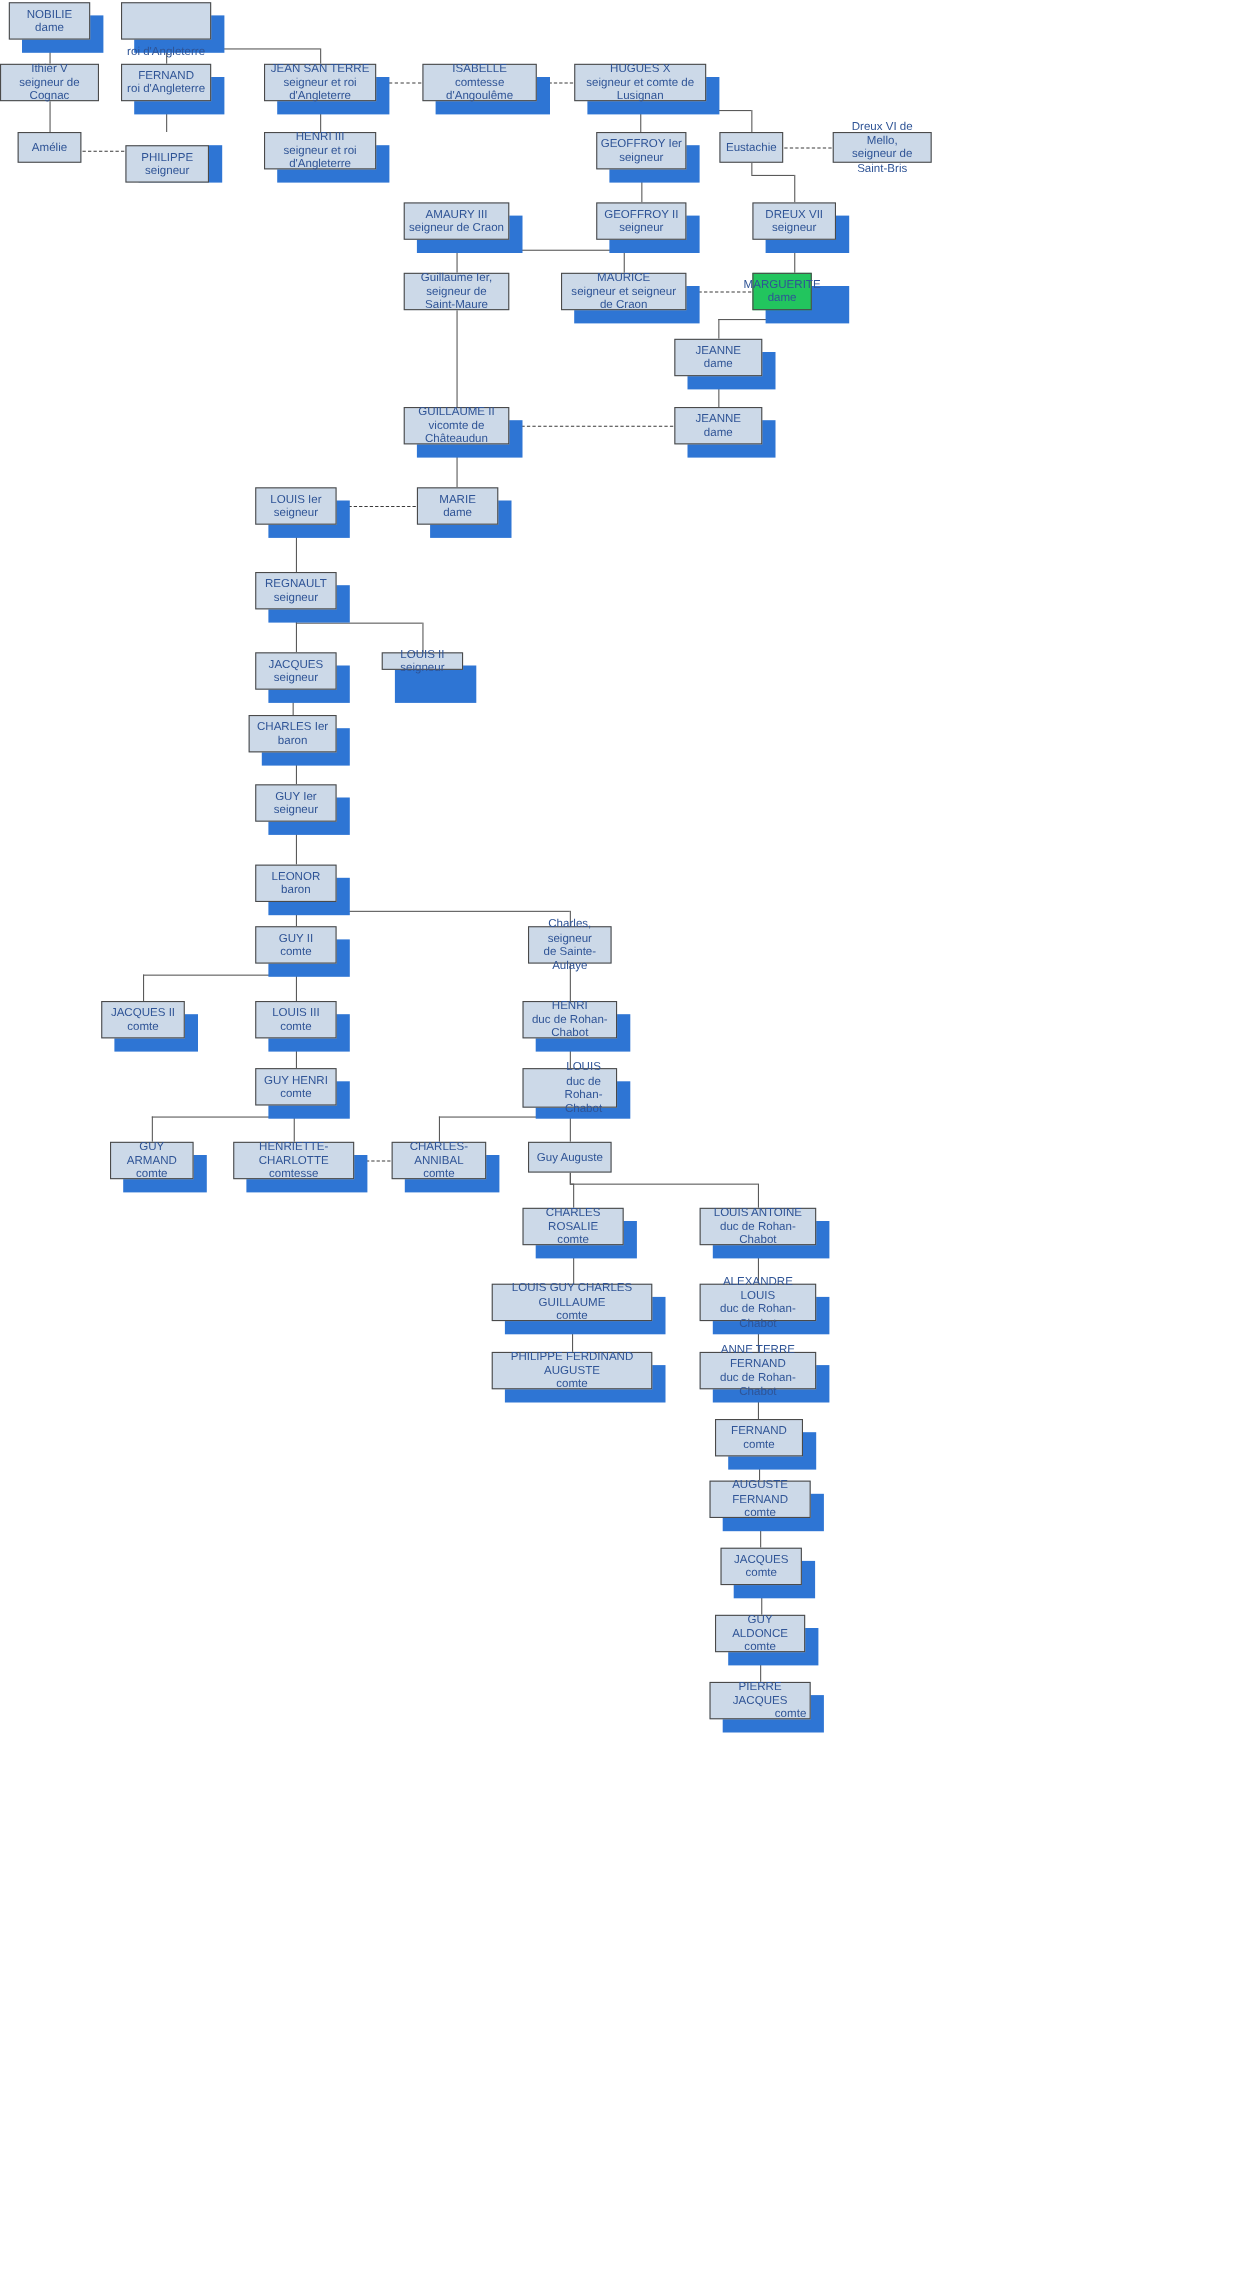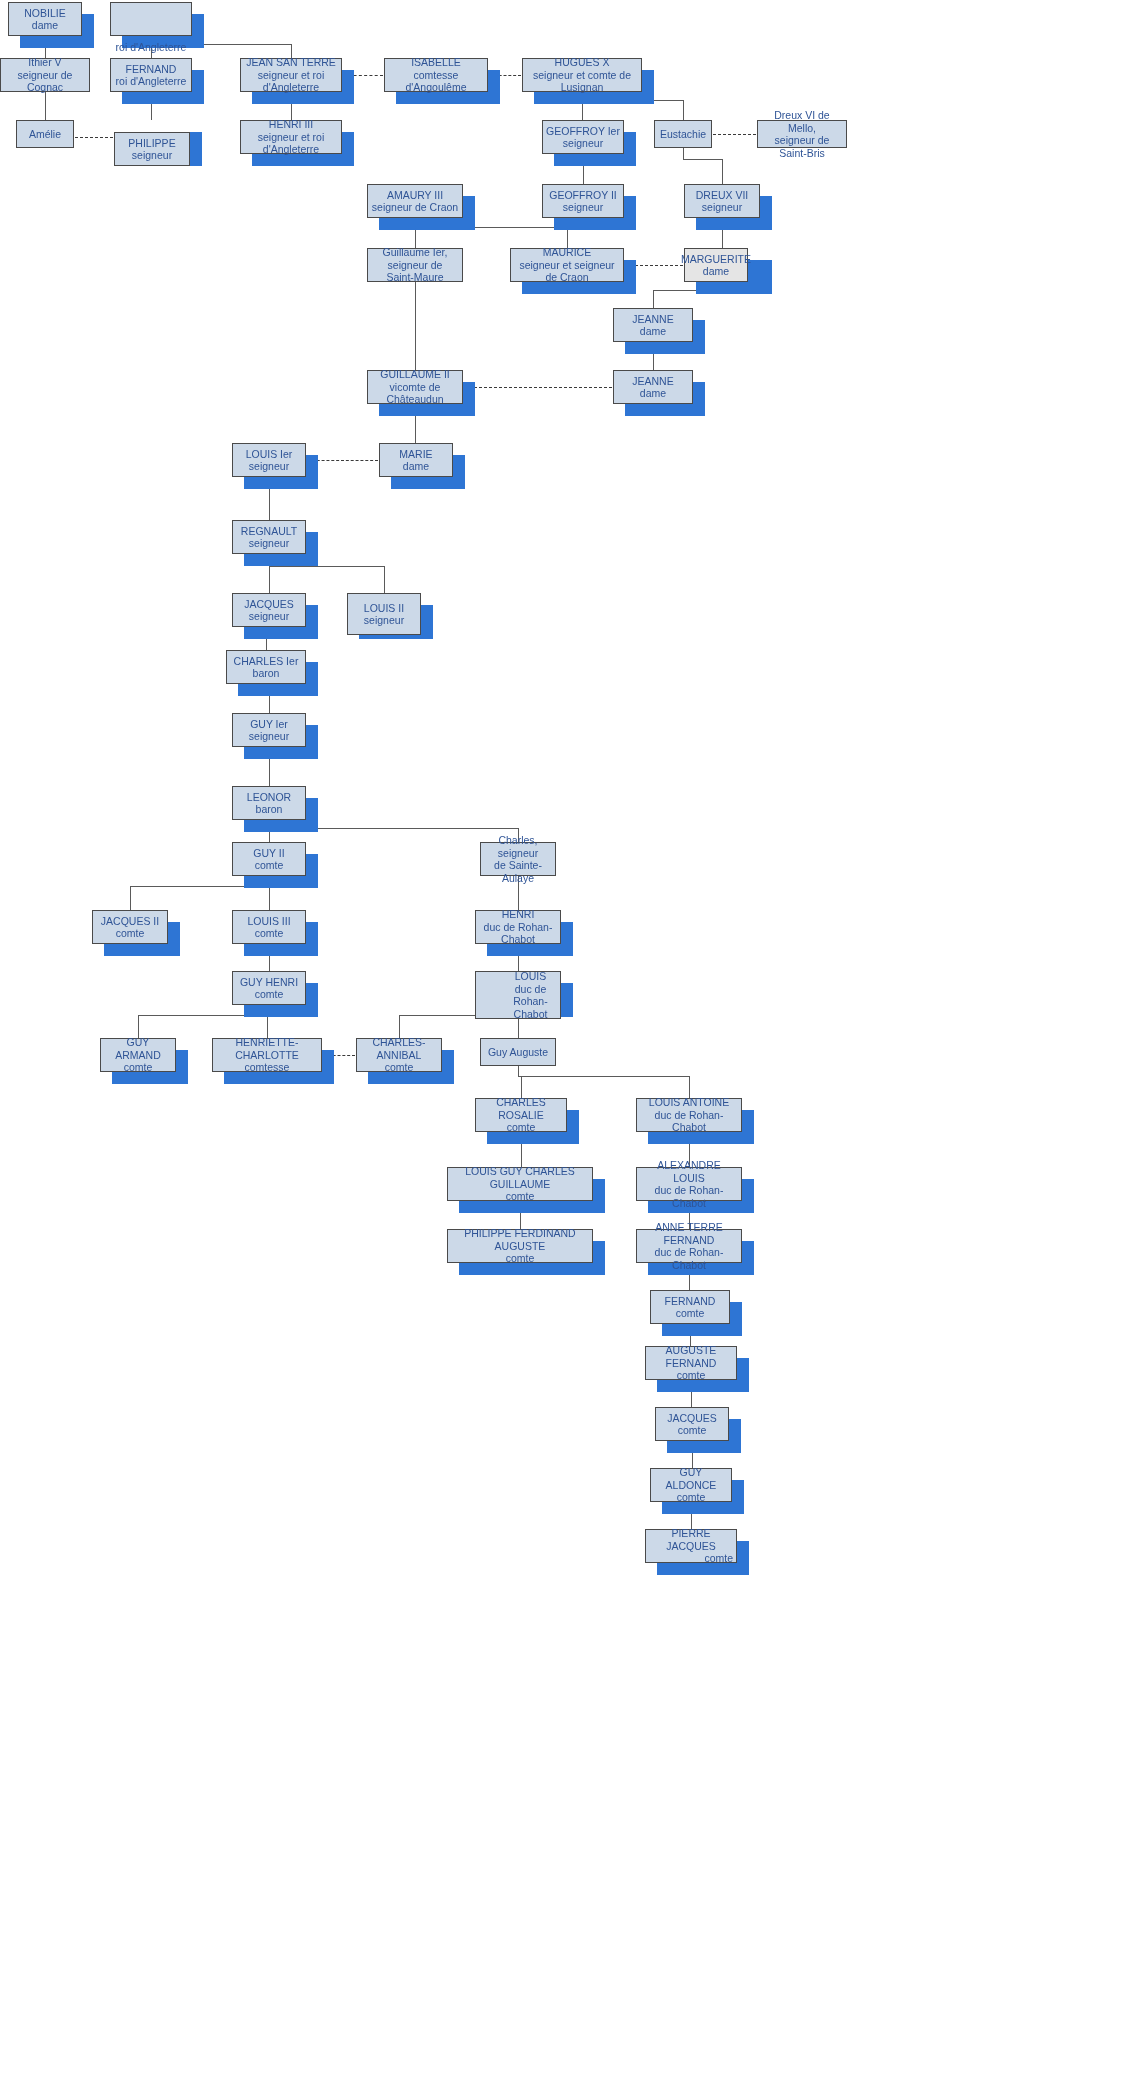--- a/index.html
+++ b/index.html
@@ -246,21 +246,21 @@
       <span class="ttl">seigneur</span>
     </div>
     <div class="node" style="left: 367px; top: 248px; width: 96px; height: 34px; background: rgb(204, 217, 232); border-color: rgb(74, 74, 74); color: rgb(47, 84, 150);">
       <span class="nm">Guillaume Ier, seigneur de</span>
       <span class="ttl">Saint-Maure</span>
     </div>
     <div class="node" style="left: 510px; top: 248px; width: 114px; height: 34px; background: rgb(204, 217, 232); border-color: rgb(74, 74, 74); color: rgb(47, 84, 150);">
       <span class="nm">MAURICE</span>
       <span class="ttl">seigneur et seigneur de Craon</span>
     </div>
-    <div class="node" style="left: 684px; top: 248px; width: 64px; height: 34px; background: #e5e5e5; border-color: rgb(74, 74, 74); color: rgb(47, 84, 150);">
+    <div class="node" style="left: 684px; top: 248px; width: 54px; height: 34px; background: #22c55e; border-color: rgb(74, 74, 74); color: rgb(47, 84, 150);">
       <span class="nm">MARGUERITE</span>
       <span class="ttl">dame</span>
     </div>
     <div class="node" style="left: 613px; top: 308px; width: 80px; height: 34px; background: rgb(204, 217, 232); border-color: rgb(74, 74, 74); color: rgb(47, 84, 150);">
       <span class="nm">JEANNE</span>
       <span class="ttl">dame</span>
     </div>
     <div class="node" style="left: 367px; top: 370px; width: 96px; height: 34px; background: rgb(204, 217, 232); border-color: rgb(74, 74, 74); color: rgb(47, 84, 150);">
       <span class="nm">GUILLAUME II</span>
       <span class="ttl">vicomte de Châteaudun</span>
@@ -278,21 +278,21 @@
       <span class="ttl">dame</span>
     </div>
     <div class="node" style="left: 232px; top: 520px; width: 74px; height: 34px; background: rgb(204, 217, 232); border-color: rgb(74, 74, 74); color: rgb(47, 84, 150);">
       <span class="nm">REGNAULT</span>
       <span class="ttl">seigneur</span>
     </div>
     <div class="node" style="left: 232px; top: 593px; width: 74px; height: 34px; background: rgb(204, 217, 232); border-color: rgb(74, 74, 74); color: rgb(47, 84, 150);">
       <span class="nm">JACQUES</span>
       <span class="ttl">seigneur</span>
     </div>
-    <div class="node" style="left: 347px; top: 593px; width: 74px; height: 42px; background: rgb(204, 217, 232); border-color: rgb(74, 74, 74); color: rgb(47, 84, 150);">
+    <div class="node" style="left: 347px; top: 593px; width: 74px; height: 16px; background: rgb(204, 217, 232); border-color: rgb(74, 74, 74); color: rgb(47, 84, 150);">
       <span class="nm">LOUIS II</span>
       <span class="ttl">seigneur</span>
     </div>
     <div class="node" style="left: 226px; top: 650px; width: 80px; height: 34px; background: rgb(204, 217, 232); border-color: rgb(74, 74, 74); color: rgb(47, 84, 150);">
       <span class="nm">CHARLES Ier</span>
       <span class="ttl">baron</span>
     </div>
     <div class="node" style="left: 232px; top: 713px; width: 74px; height: 34px; background: rgb(204, 217, 232); border-color: rgb(74, 74, 74); color: rgb(47, 84, 150);">
       <span class="nm">GUY Ier</span>
       <span class="ttl">seigneur</span>
@@ -318,21 +318,21 @@
       <span class="ttl">comte</span>
     </div>
     <div class="node" style="left: 475px; top: 910px; width: 86px; height: 34px; background: rgb(204, 217, 232); border-color: rgb(74, 74, 74); color: rgb(47, 84, 150);">
       <span class="nm">HENRI</span>
       <span class="ttl">duc de Rohan-Chabot</span>
     </div>
     <div class="node" style="left: 232px; top: 971px; width: 74px; height: 34px; background: rgb(204, 217, 232); border-color: rgb(74, 74, 74); color: rgb(47, 84, 150);">
       <span class="nm">GUY HENRI</span>
       <span class="ttl">comte</span>
     </div>
-    <div class="node" style="left: 475px; top: 971px; width: 86px; height: 48px; background: rgb(204, 217, 232); border-color: rgb(74, 74, 74); color: rgb(47, 84, 150); padding-left: 28px;">
+    <div class="node" style="left: 475px; top: 971px; width: 86px; height: 36px; background: rgb(204, 217, 232); border-color: rgb(74, 74, 74); color: rgb(47, 84, 150); padding-left: 28px;">
       <span class="nm">LOUIS</span>
       <span class="ttl">duc de Rohan-Chabot</span>
     </div>
     <div class="node" style="left: 100px; top: 1038px; width: 76px; height: 34px; background: rgb(204, 217, 232); border-color: rgb(74, 74, 74); color: rgb(47, 84, 150);">
       <span class="nm">GUY ARMAND</span>
       <span class="ttl">comte</span>
     </div>
     <div class="node" style="left: 212px; top: 1038px; width: 110px; height: 34px; background: rgb(204, 217, 232); border-color: rgb(74, 74, 74); color: rgb(47, 84, 150);">
       <span class="nm">HENRIETTE-CHARLOTTE</span>
       <span class="ttl">comtesse</span>

